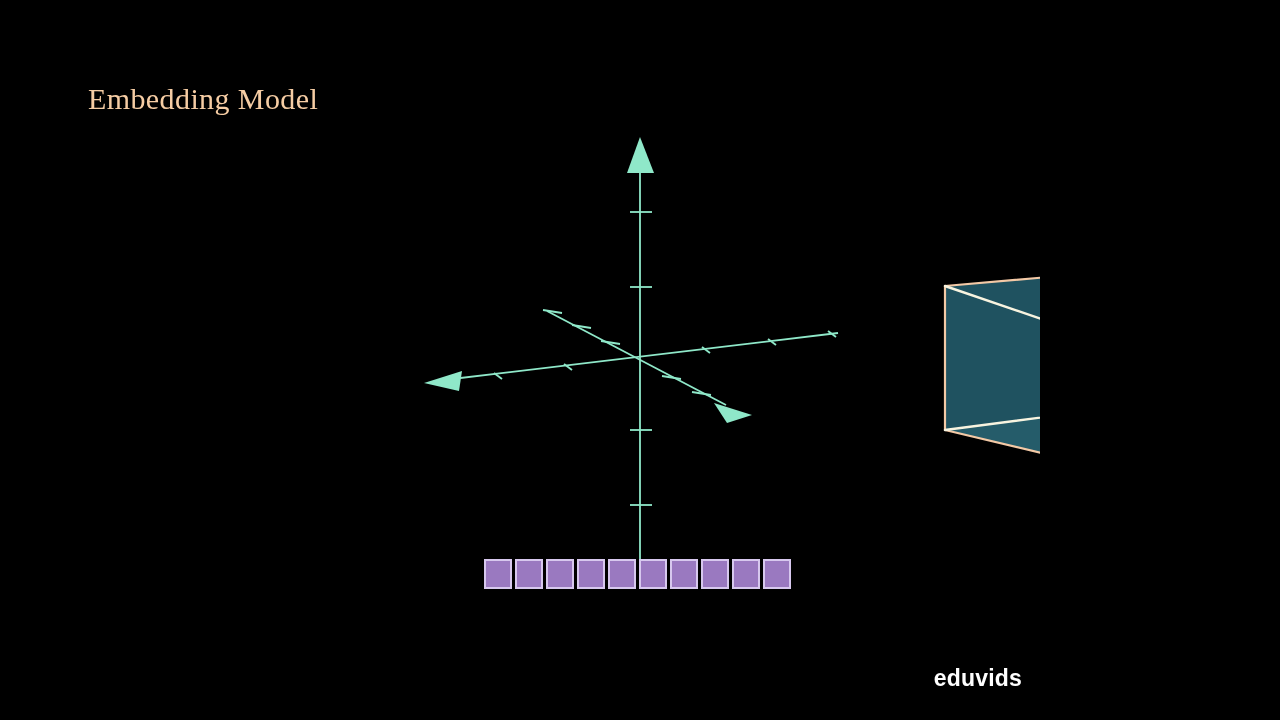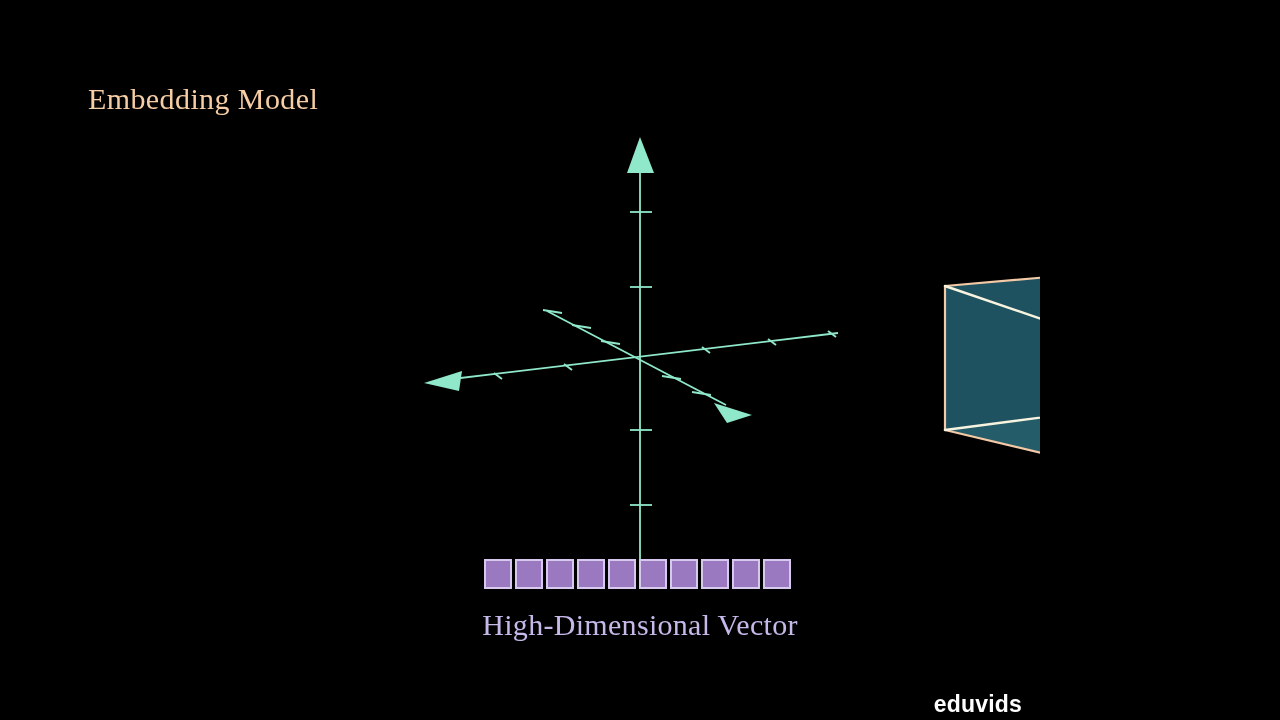--- a/index.html
+++ b/index.html
@@ -73,21 +73,21 @@
     left: 900px;
     top: 250px;
     width: 300px;
     height: 230px;
   }
 
   
   #watermark {
     position: absolute;
     right: 18px;
-    bottom: 2px;
+    bottom: 28px;
     font-family: "Liberation Sans", sans-serif;
     font-size: 23px;
     font-weight: bold;
     color: #ffffff;
     letter-spacing: 0.2px;
   }
 </style>
 </head>
 <body>
 
@@ -133,21 +133,20 @@
     <div class="vec-cell"></div>
     <div class="vec-cell"></div>
     <div class="vec-cell"></div>
     <div class="vec-cell"></div>
     <div class="vec-cell"></div>
     <div class="vec-cell"></div>
     <div class="vec-cell"></div>
     <div class="vec-cell"></div>
   </div>
 
-  <div id="vector-caption">High-Dimensional Vector</div>
 
   <svg id="cube-svg" viewBox="0 0 300 230">
 
     <polygon points="45,36 160,26 250,56 150,72" fill="#1f5260"></polygon>
     <polygon points="45,36 150,72 150,205 45,180" fill="#1f5260"></polygon>
     <polygon points="45,180 150,205 250,185 160,165" fill="#255c6a"></polygon>
     <polygon points="150,72 250,56 250,185 150,205" fill="#22596a"></polygon>
     <polygon points="160,26 250,56 250,185 160,165" fill="#235a68"></polygon>
 
     <g stroke="#f3c9a6" stroke-width="2.2" fill="none" stroke-linecap="round">

